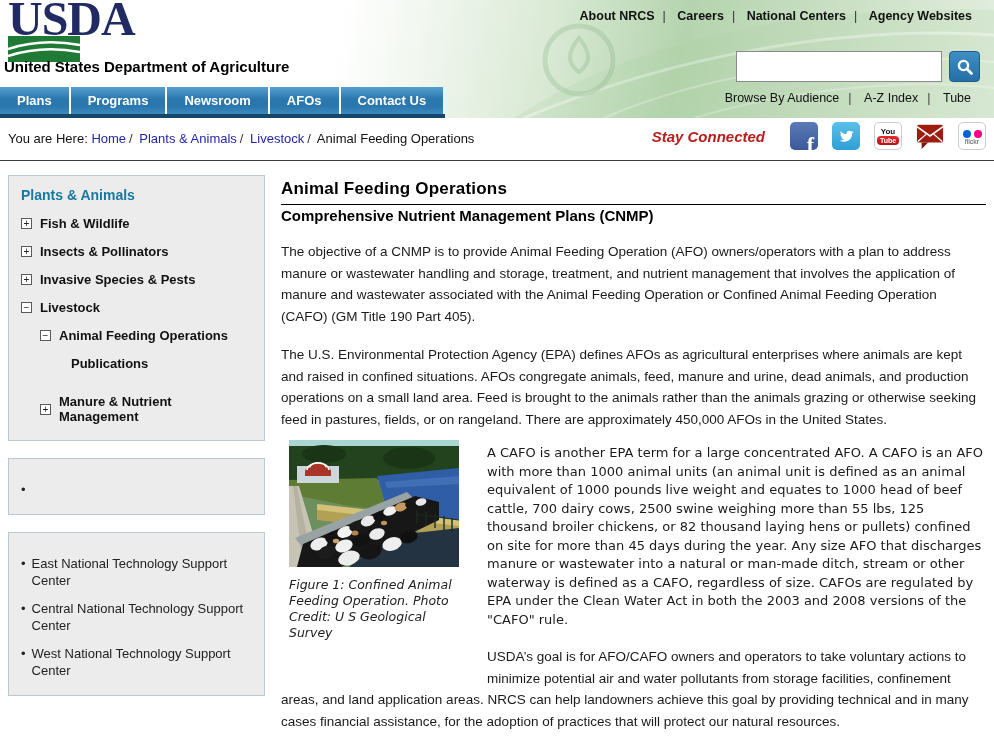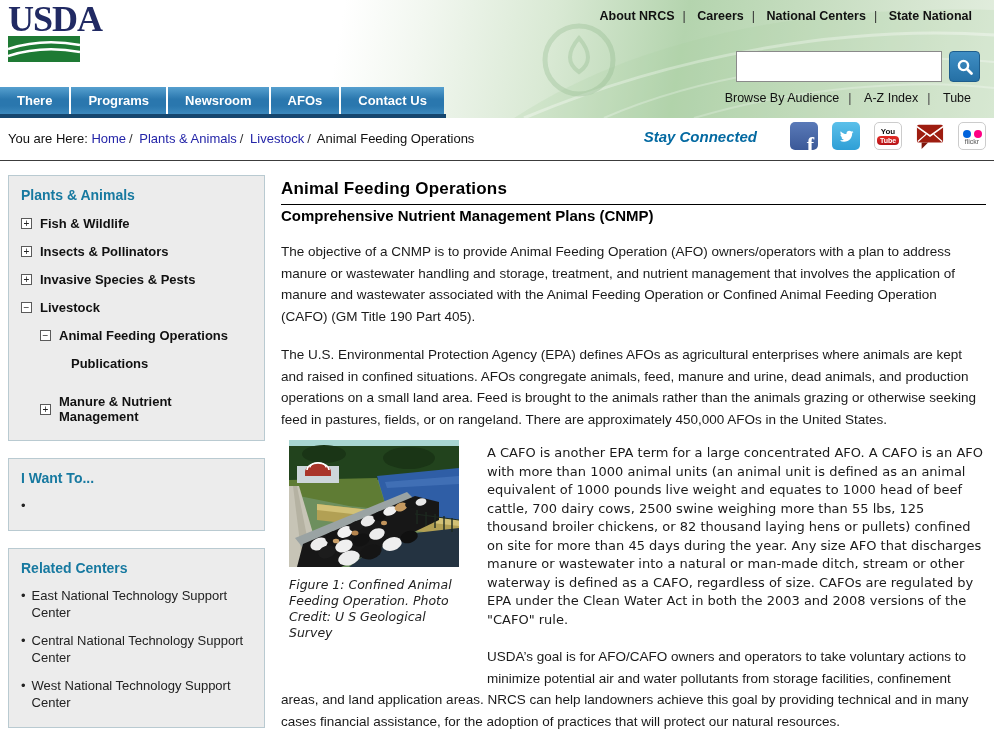--- a/index.html
+++ b/index.html
@@ -7,21 +7,21 @@
   body { width:994px; font-family:"Liberation Sans", sans-serif; color:#1a1a1a; }
   .page { width:994px; height:752px; position:relative; overflow:hidden; background:#fff; }
 
   
   .site-header {
     position:relative; height:118px;
     background:linear-gradient(100deg,#ffffff 0 34%,#f2f7f0 42%,#d9e9d4 55%,#b4d4ae 68%,#c6ddc0 80%,#d8e7d3 92%,#e3eedf 100%);
   }
   .leaf-veins { position:absolute; right:0; top:0; height:118px; width:620px; opacity:.55; }
   .usda-logo { position:absolute; left:8px; top:2px; width:74px; }
-  .usda-logo .usda-word { font-family:"Liberation Serif", serif; font-weight:bold; font-size:36px; line-height:34px; color:#212a63; letter-spacing:-1px; }
+  .usda-logo .usda-word { font-family:"Liberation Serif", serif; font-weight:bold; font-size:48px; line-height:34px; color:#212a63; letter-spacing:-1px; }
   .usda-swoosh { display:block; }
   .site-name { position:absolute; left:82px; top:26px; font-size:18px; font-weight:bold; color:#1b3a6b; }
   .dept-name { position:absolute; left:4px; top:58px; font-size:15px; font-weight:bold; color:#000; }
 
   .top-links { position:absolute; right:14px; top:9px; font-size:12.5px; font-weight:bold; color:#111; }
   .top-links a { color:#111; text-decoration:none; margin:0 8px; cursor:pointer; }
   .top-links .sep { color:#333; font-weight:normal; }
 
   .search-row { position:absolute; right:14px; top:51px; display:flex; align-items:center; }
   .search-input { width:206px; height:31px; border:1px solid #8a8a8a; background:#fff; font-size:13px; padding:0 6px; }
@@ -38,21 +38,21 @@
     background:linear-gradient(#56a0cf 0%,#2a77ae 45%,#2a77ae 70%,#3c89bd 100%);
     color:#fff; font-weight:bold; font-size:13px; font-family:"Liberation Sans", sans-serif;
   }
 
   
   .crumb-row { position:relative; height:43px; border-bottom:1px solid #3c3c3c; background:#fff; }
   .breadcrumb { position:absolute; left:8px; top:13px; font-size:13px; color:#111; }
   .breadcrumb a { color:#2425a8; text-decoration:none; cursor:pointer; }
   .breadcrumb .sep { color:#333; padding:0 3px; }
   .stay-connected { position:absolute; right:8px; top:4px; display:flex; align-items:center; }
-  .sc-label { font-size:15px; font-weight:bold; font-style:italic; color:#0369a1; margin-right:19px; }
+  .sc-label { font-size:15px; font-weight:bold; font-style:italic; color:#b91c1c; margin-right:11px; }
   .sc-icon { width:28px; height:28px; margin-left:14px; border-radius:5px; cursor:pointer; position:relative; display:flex; align-items:center; justify-content:center; }
   .icon-fb { background:linear-gradient(#5a7ab8,#3b5998); color:#fff; font-weight:bold; font-size:22px; font-family:"Liberation Serif",serif; overflow:hidden; }
   .icon-fb span { position:absolute; right:4px; bottom:-6px; line-height:1; }
   .icon-tw { background:linear-gradient(#5bc0ea,#2f9fd6); }
   .icon-yt { background:#fff; border:1px solid #ccc; flex-direction:column; }
   .icon-yt .you { font-size:8px; font-weight:bold; color:#111; line-height:8px; }
   .icon-yt .tube { font-size:7px; font-weight:bold; color:#fff; background:linear-gradient(#e52d27,#b31217); border-radius:4px; padding:1px 3px; line-height:7px; }
   .icon-env { background:transparent; }
   .icon-flickr { background:#fff; border:1px solid #ccc; flex-direction:column; }
   .icon-flickr .dots { display:flex; gap:3px; margin-top:3px; }
@@ -101,46 +101,47 @@
     </svg>
 
     <div class="usda-logo">
       <div class="usda-word">USDA</div>
       <svg class="usda-swoosh" width="72" height="26" viewBox="0 0 72 26">
         <rect width="72" height="26" fill="#1e7a34"></rect>
         <path d="M0,13 Q34,2 72,9" stroke="#fff" stroke-width="2.6" fill="none"></path>
         <path d="M0,20 Q34,9 72,16" stroke="#fff" stroke-width="2.6" fill="none"></path>
       </svg>
     </div>
+    <div class="dept-name">United States Department of Agriculture</div>
 
     <div class="top-links">
       <a>About NRCS</a><span class="sep">|</span>
       <a>Careers</a><span class="sep">|</span>
       <a>National Centers</a><span class="sep">|</span>
-      <a>State National</a>
+      <a>Agency Websites</a>
     </div>
 
     <div class="search-row">
       <input class="search-input" type="text" placeholder="" style="">
       <button class="search-btn">
         <svg width="18" height="18" viewBox="0 0 18 18">
           <circle cx="7.5" cy="7.5" r="4.6" fill="none" stroke="#fff" stroke-width="2.4"></circle>
           <line x1="11" y1="11" x2="15.5" y2="15.5" stroke="#fff" stroke-width="2.8" stroke-linecap="round"></line>
         </svg>
       </button>
     </div>
 
     <div class="utility-links">
       <a>Browse By Audience</a><span class="sep">|</span>
       <a>A-Z Index</a><span class="sep">|</span>
       <a>Tube</a>
     </div>
 
     <nav class="main-nav">
-      <button class="nav-btn">There</button>
+      <button class="nav-btn">Plans</button>
       <button class="nav-btn">Programs</button>
       <button class="nav-btn">Newsroom</button>
       <button class="nav-btn">AFOs</button>
       <button class="nav-btn">Contact Us</button>
     </nav>
   </header>
 
   <div class="crumb-row">
     <div class="breadcrumb">
       <span>You are Here:</span>
@@ -211,30 +212,28 @@
             <span class="lbl">Publications</span>
           </div>
           <div class="tree-item ind1 gap-lg">
             <span class="tgl">+</span>
             <span class="lbl">Manure &amp; Nutrient Management</span>
           </div>
         </div>
       </div>
 
       <div class="side-box">
-        <h3>I Want To...</h3>
         <div class="bullets">
           <div class="b-item">
             <span class="b-dot">•</span>
           </div>
         </div>
       </div>
 
       <div class="side-box">
-        <h3>Related Centers</h3>
         <div class="bullets">
           <div class="b-item">
             <span class="b-dot">•</span>
             <span>East National Technology Support Center</span>
           </div>
           <div class="b-item">
             <span class="b-dot">•</span>
             <span>Central National Technology Support Center</span>
           </div>
           <div class="b-item">

